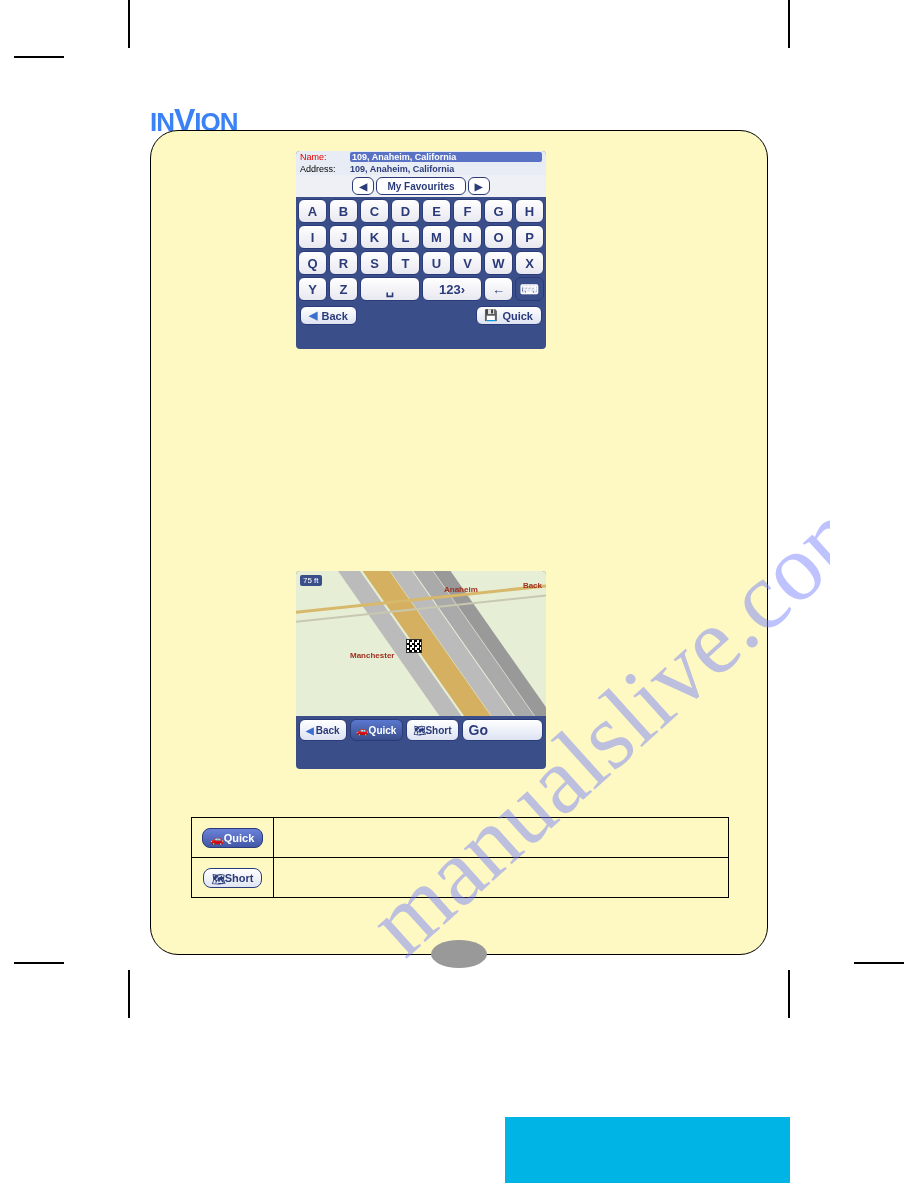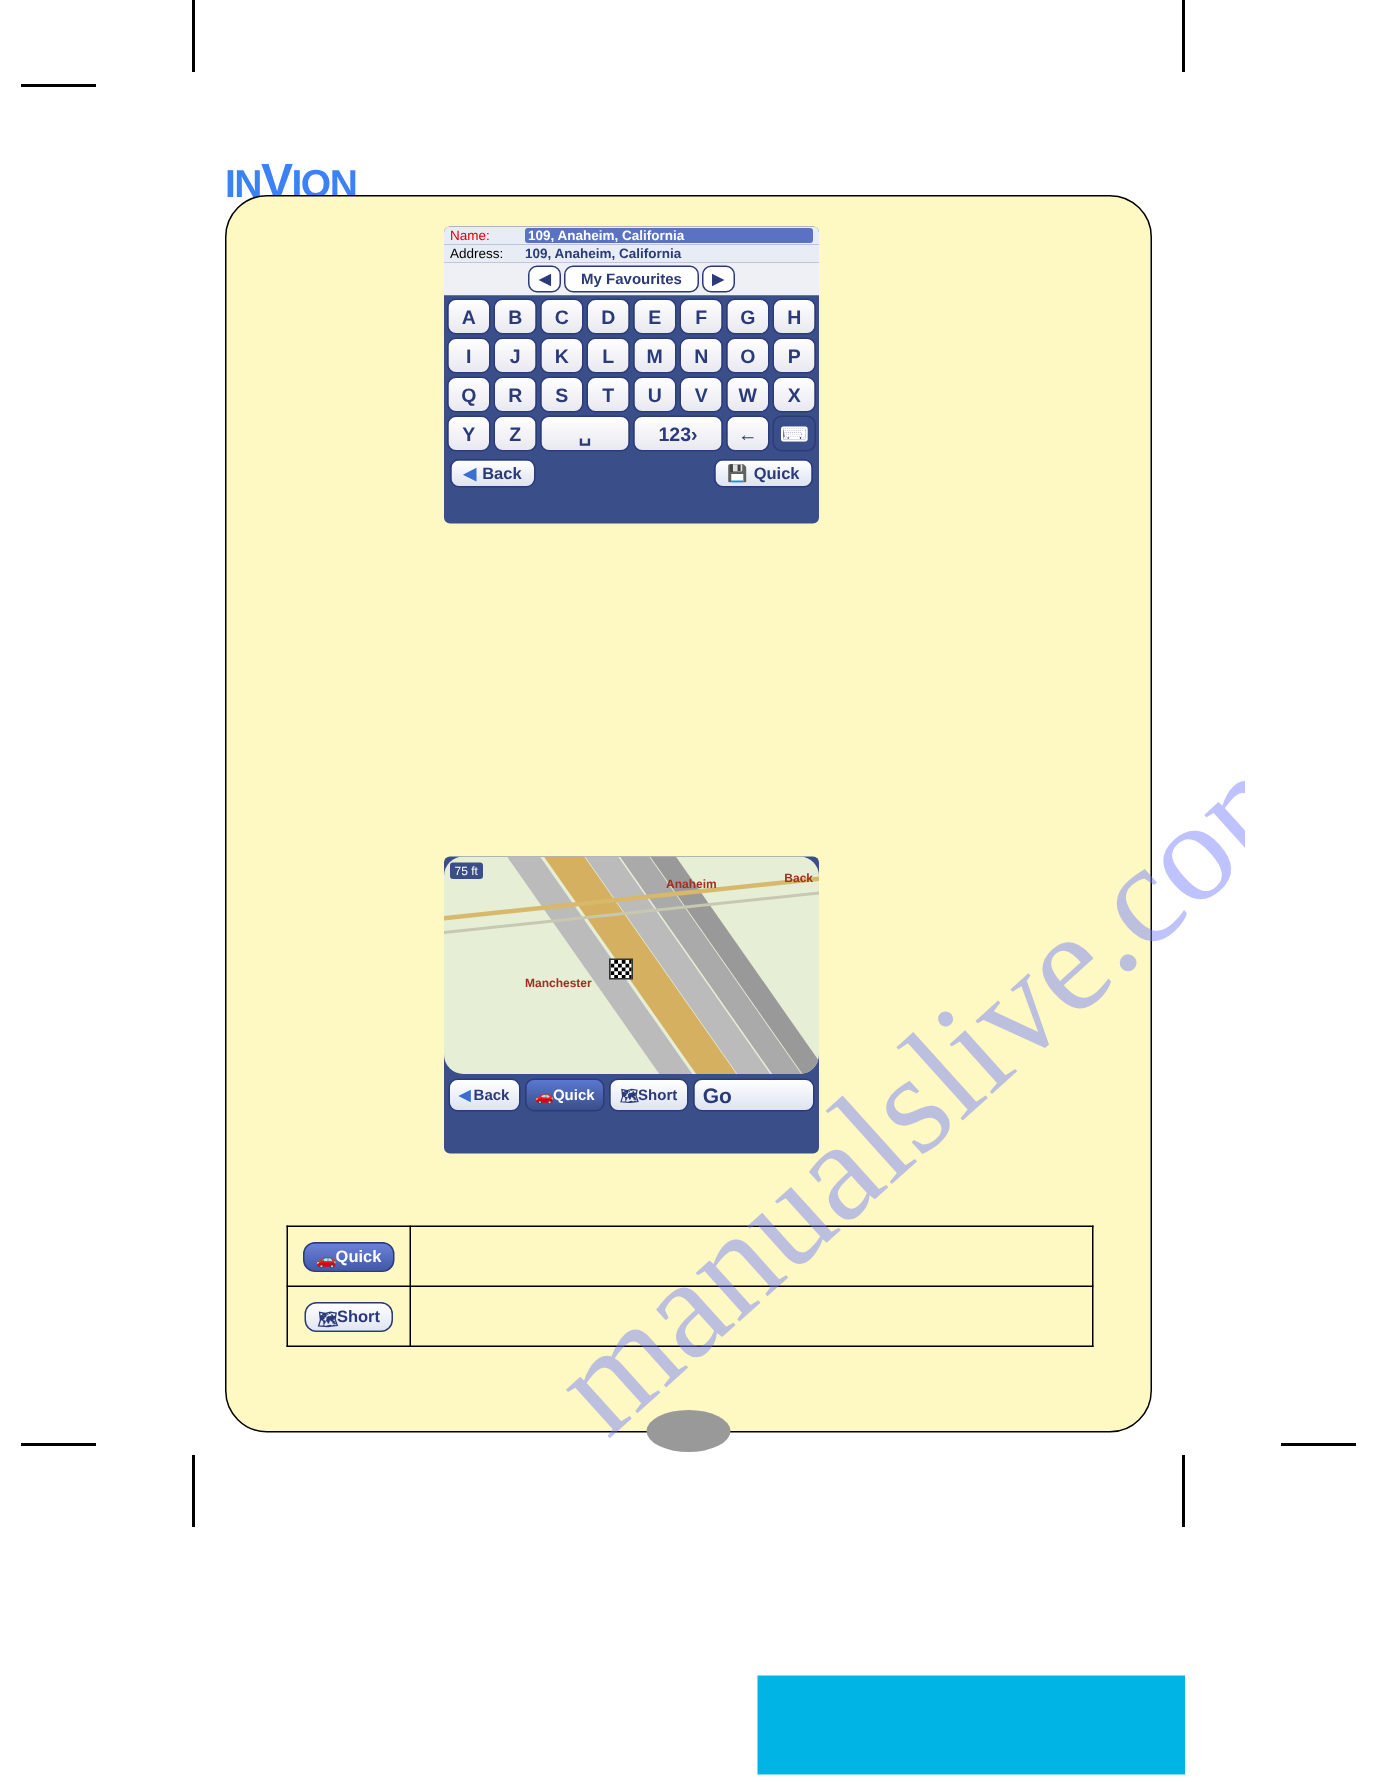--- a/index.html
+++ b/index.html
@@ -169,21 +169,20 @@
     border-bottom: 2px solid #3a4e8a;
   }
   .shot2 .flag-icon { width: 18px; height: 14px; background: repeating-conic-gradient(#000 0 25%, #fff 0 50%) 0 0/6px 6px; border: 1px solid #333; }
   .shot2 .title-text { font-weight: bold; font-size: 14px; }
   .shot2 .map-area {
     position: relative;
     width: 100%;
     height: 145px;
     background: #e6eed6;
     overflow: hidden;
-    border-radius: 13px;
   }
   .shot2 .scale {
     position: absolute; top: 4px; left: 4px;
     background: #3a4e8a; color: #fff;
     font-size: 8px; padding: 1px 3px; border-radius: 2px;
   }
   .shot2 .map-label { position: absolute; font-size: 8px; color: #a03020; font-weight: bold; }
   .shot2 .road { position: absolute; background: #ccc; }
   .shot2 .flag-dest {
     position: absolute; top: 68px; left: 110px;

